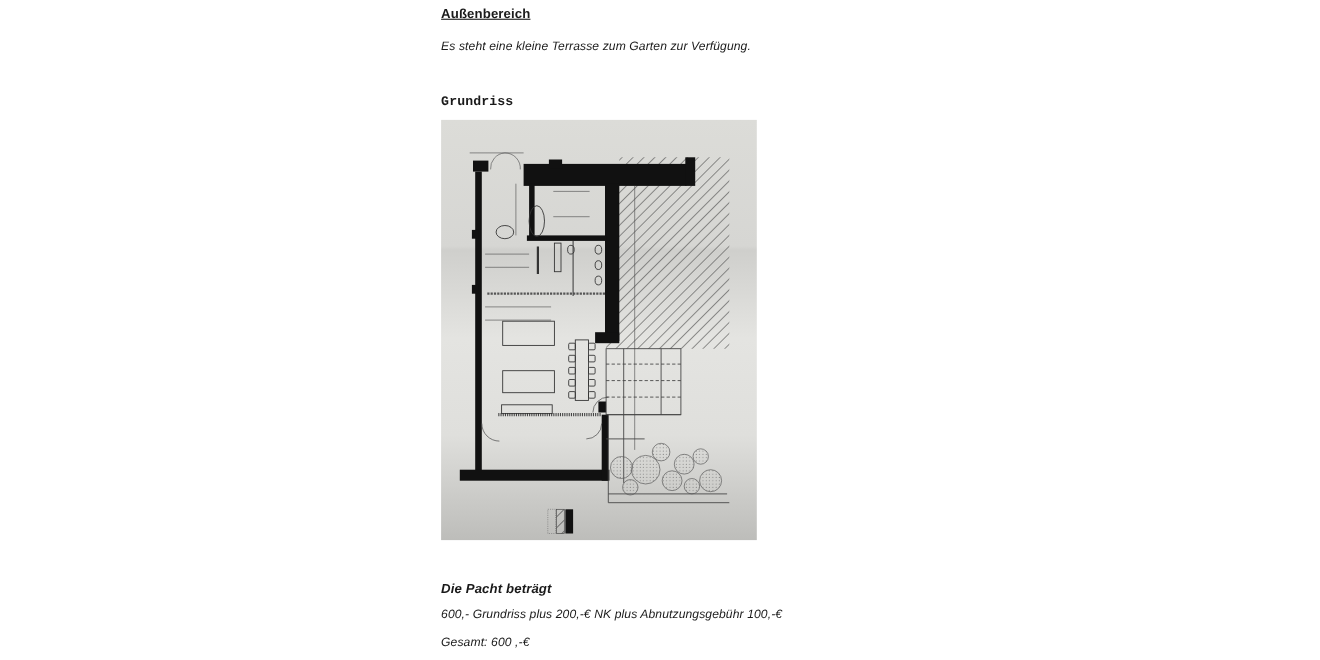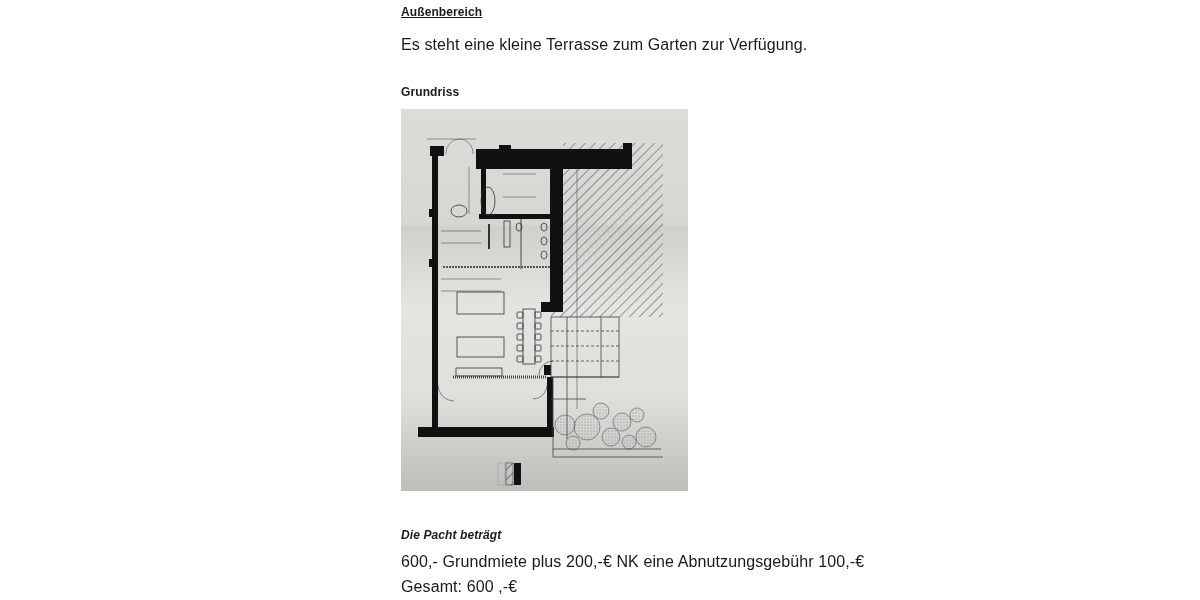--- a/index.html
+++ b/index.html
@@ -25,23 +25,24 @@
       position: absolute;
       left: 0;
       font-size: 12px;
       font-weight: bold;
       white-space: nowrap;
       letter-spacing: 0.1px;
     }
     .para {
       position: absolute;
       left: 0;
-      font-size: 16px;
+      font-size: 11px;
       white-space: nowrap;
       letter-spacing: 0.1px;
+      font-style: italic;
     }
     .plan {
       position: absolute;
       left: 0;
       top: 109px;
       width: 287px;
       height: 382px;
       background: linear-gradient(180deg, #dcdcd8 0%, #d6d6d3 30%, #cfcfcc 31%, #e4e4e1 52%, #dfdfdc 75%, #bdbdba 100%);
       overflow: hidden;
     }
@@ -52,21 +53,21 @@
     }
   </style>
 </head>
 <body>
 
 <div class="page">
 
   <div class="heading" style="top:5px;text-decoration:underline;">Außenbereich</div>
   <div class="para" style="top:36px;">Es steht eine kleine Terrasse zum Garten zur Verfügung.</div>
 
-  <div class="heading" style="top:85px;">Grundriss</div>
+  <div class="heading" style="top:85px;font-family:Liberation Mono, monospace;">Grundriss</div>
 
   <div class="plan">
     <svg width="287" height="382" viewBox="0 0 287 382" xmlns="http://www.w3.org/2000/svg">
       <defs>
         <pattern id="hatch" patternUnits="userSpaceOnUse" width="7" height="7" patternTransform="rotate(45)">
           <line x1="0" y1="0" x2="0" y2="7" stroke="#444" stroke-width="1.2"></line>
         </pattern>
         <pattern id="dots" patternUnits="userSpaceOnUse" width="3" height="3">
           <circle cx="1" cy="1" r="0.5" fill="#777"></circle>
         </pattern>
@@ -171,16 +172,16 @@
         <circle cx="172" cy="334" r="7"></circle>
       </g>
 
       <rect x="97" y="354" width="7" height="22" fill="none" stroke="#777" stroke-width="0.6" stroke-dasharray="1,1"></rect>
       <rect x="105" y="354" width="7" height="22" fill="url(#hatch)" stroke="#444" stroke-width="0.6"></rect>
       <rect x="113" y="354" width="7" height="22" fill="#111"></rect>
     </svg>
   </div>
 
   <div class="heading" style="top:528px;font-style:italic;">Die Pacht beträgt</div>
-  <div class="para" style="top:553px;">600,- Grundmiete plus 200,-€ NK eine Abnutzungsgebühr 100,-€</div>
+  <div class="para" style="top:553px;">600,- Grundriss plus 200,-€ NK plus Abnutzungsgebühr 100,-€</div>
   <div class="para" style="top:578px;">Gesamt: 600 ,-€</div>
 
 </div>
 
 </body></html>

